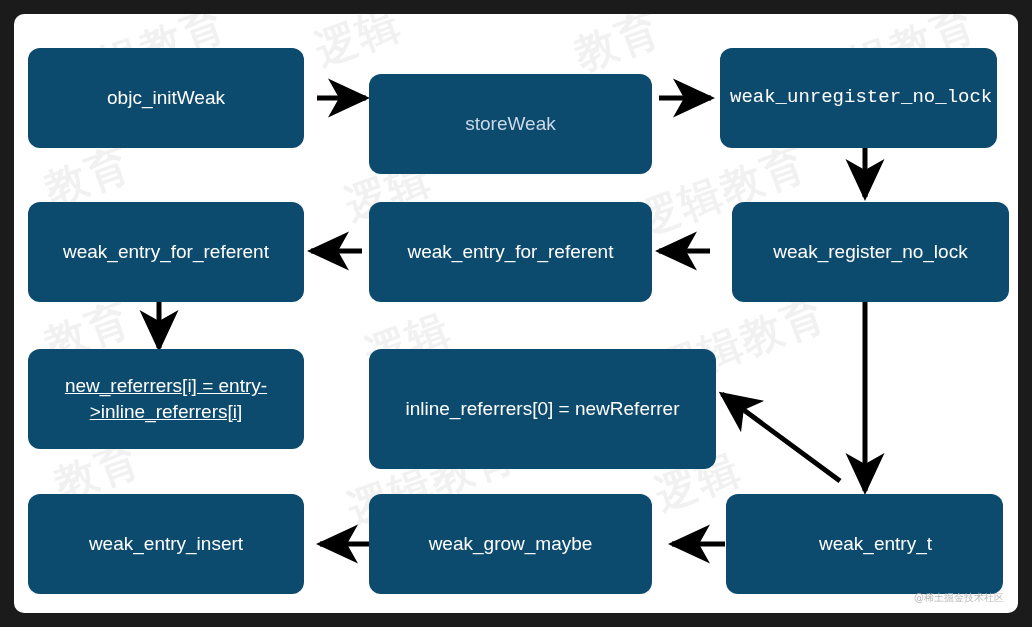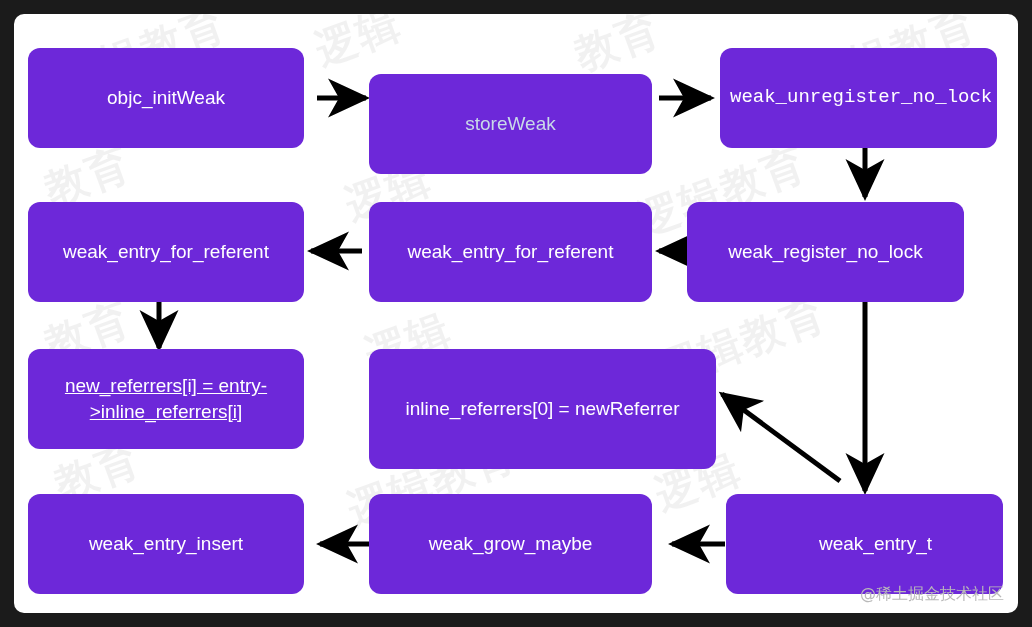--- a/index.html
+++ b/index.html
@@ -37,21 +37,21 @@
     font-size: 42px;
     font-weight: bold;
     font-family: "DejaVu Sans", sans-serif;
     transform: rotate(-20deg);
     white-space: nowrap;
     letter-spacing: 2px;
   }
   
   .node {
     position: absolute;
-    background: #6d28d9;
+    background: #0c4a6e;
     border-radius: 12px;
     color: #ffffff;
     display: flex;
     align-items: center;
     justify-content: center;
     text-align: center;
     font-size: 19px;
     line-height: 1.35;
     padding: 4px 10px;
     box-sizing: border-box;
@@ -68,21 +68,21 @@
     left: 0; top: 0;
     width: 1004px;
     height: 599px;
     pointer-events: none;
   }
   .credit {
     position: absolute;
     right: 14px;
     bottom: 8px;
     color: #b9b9b9;
-    font-size: 16px;
+    font-size: 10px;
     font-family: "DejaVu Sans", sans-serif;
   }
 </style>
 </head>
 <body>
 
 <div id="canvas">
 
   <div class="wm-layer">
     <div class="wm" style="left:40px; top:10px;">逻辑教育</div>
@@ -133,21 +133,21 @@
   </div>
 
   <div class="node" style="left:14px;  top:188px; width:276px; height:100px;">
     <span class="label">weak_entry_for_referent</span>
   </div>
 
   <div class="node" style="left:355px; top:188px; width:283px; height:100px;">
     <span class="label">weak_entry_for_referent</span>
   </div>
 
-  <div class="node" style="left:673px; top:188px; width:277px; height:100px;">
+  <div class="node" style="left:718px; top:188px; width:277px; height:100px;">
     <span class="label">weak_register_no_lock</span>
   </div>
 
   <div class="node" style="left:14px;  top:335px; width:276px; height:100px;text-decoration:underline;">
     <span class="label">new_referrers[i] = entry-&gt;inline_referrers[i]</span>
   </div>
 
   <div class="node" style="left:355px; top:335px; width:347px; height:120px;">
     <span class="label">inline_referrers[0] = newReferrer</span>
   </div>

